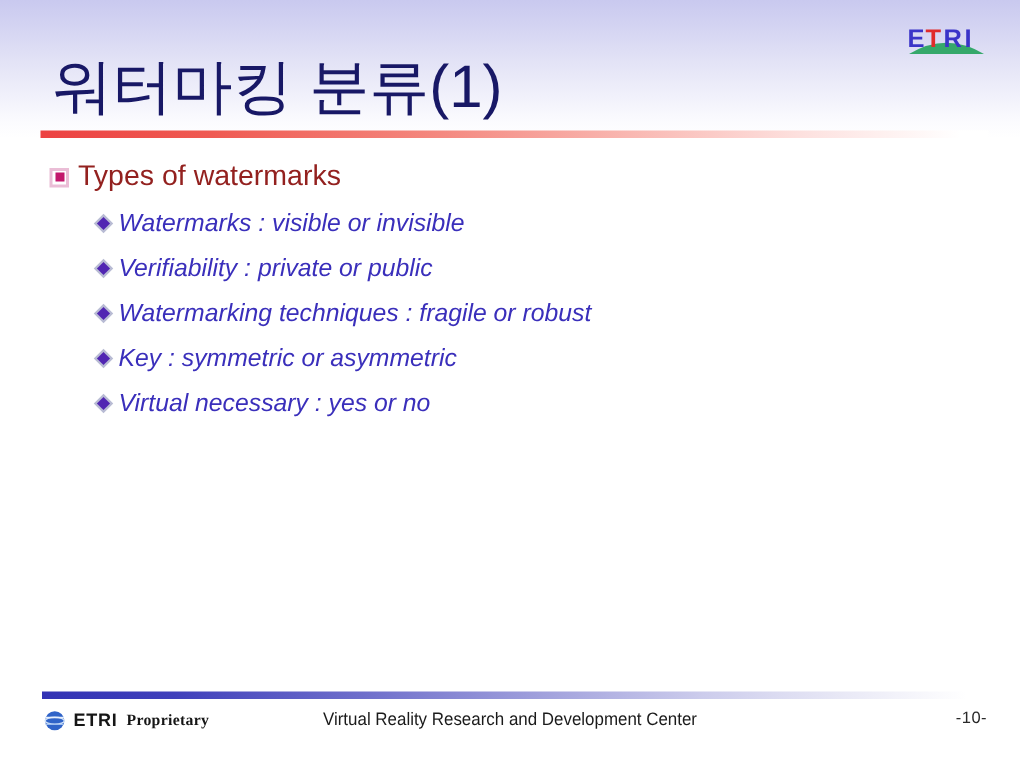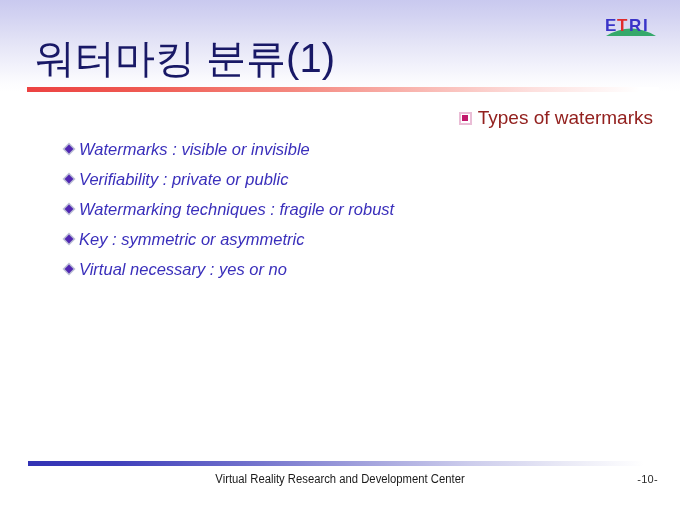--- a/index.html
+++ b/index.html
@@ -79,21 +79,20 @@
     left: 33px;
     top: 106px;
     width: 620px;
   }
 
   .l1-item {
     display: flex;
     align-items: center;
     height: 24px;
     margin-bottom: 7px;
-    justify-content: flex-end;
   }
   .l1-bullet {
     flex: 0 0 auto;
     width: 13px;
     height: 13px;
     border: 2px solid #eabdd6;
     box-sizing: border-box;
     background: #ffffff;
     position: relative;
     margin-right: 6px;
@@ -299,19 +298,31 @@
         <span class="l2-text">Virtual necessary : yes or no</span>
       </li>
 
     </ul>
   </div>
 
   <div class="footer-rule"></div>
 
   <div class="footer">
 
+    <div class="footer-left">
+      <span class="globe-icon">
+        <svg width="15" height="15" viewBox="0 0 15 15" xmlns="http://www.w3.org/2000/svg">
+          <circle cx="7.5" cy="7.5" r="6.4" fill="#2f63c8"></circle>
+          <ellipse cx="7.5" cy="7.5" rx="6.4" ry="2.4" fill="none" stroke="#cfe0f7" stroke-width="1"></ellipse>
+          <path d="M1.4 5.4 H13.6" stroke="#e8f0fc" stroke-width="1" fill="none"></path>
+          <path d="M1.4 9.9 H13.6" stroke="#9dbdee" stroke-width="0.8" fill="none"></path>
+        </svg>
+      </span>
+      <span class="footer-etri">ETRI</span>
+      <span class="footer-prop">Proprietary</span>
+    </div>
 
     <div class="footer-center">Virtual Reality Research and Development Center</div>
 
     <div class="footer-page">-10-</div>
   </div>
 
 </div>
 
 </body></html>

